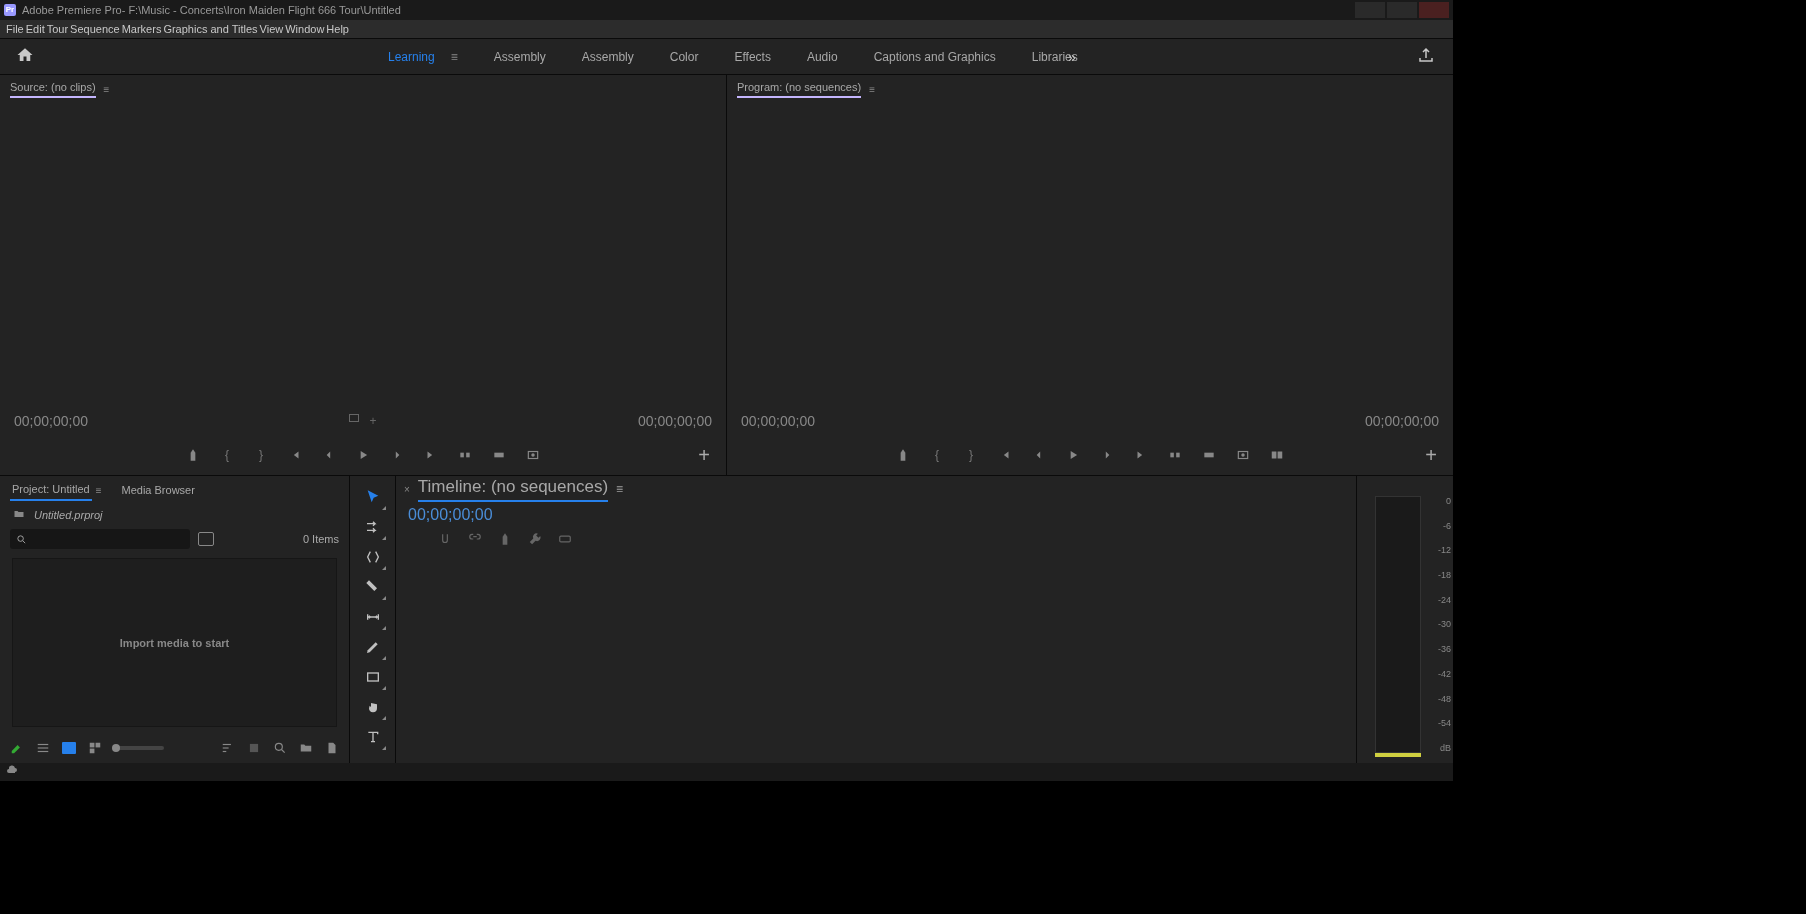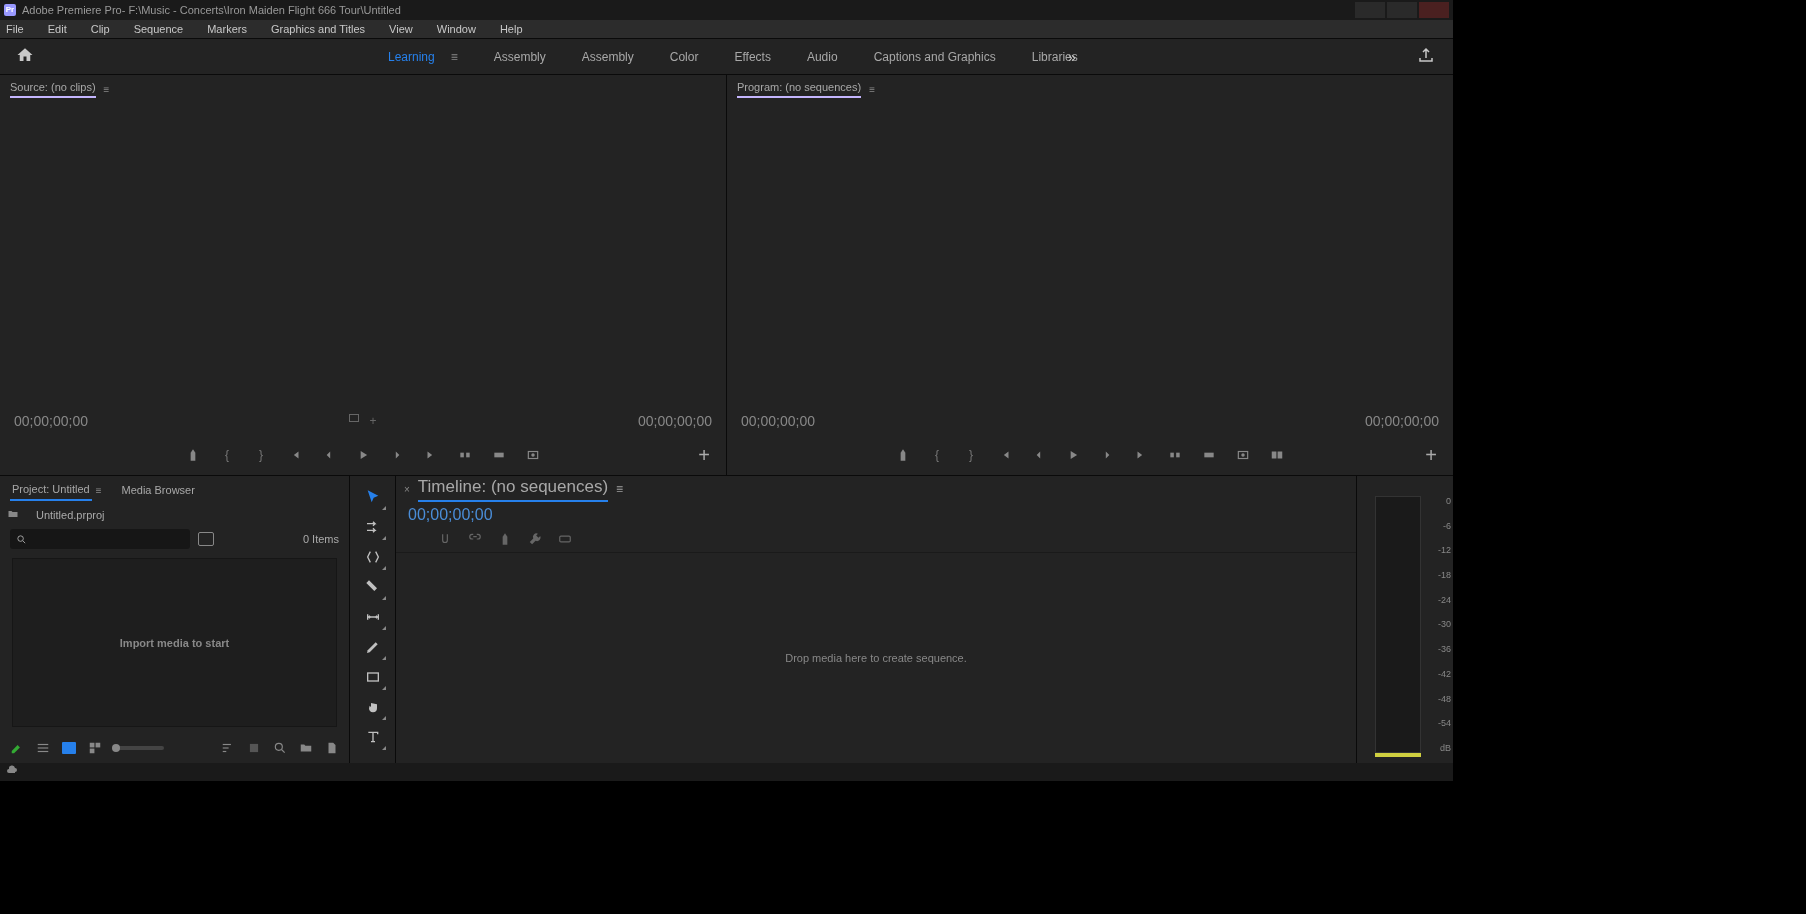--- a/index.html
+++ b/index.html
@@ -8,21 +8,21 @@
 
 .titlebar { height: 20px; background: #1a1a1a; display: flex; align-items: center; padding: 0 4px; }
 .titlebar .app-icon { width: 12px; height: 12px; background: #9999ff; display: inline-block; margin-right: 6px; border-radius: 2px; font-size: 8px; color: #fff; text-align: center; line-height: 12px; font-weight: bold; }
 .titlebar .title-text { color: #999; font-size: 11px; }
 .titlebar .spacer { flex: 1; }
 .titlebar .win-controls { display: flex; gap: 2px; }
 .titlebar .win-btn { width: 30px; height: 16px; background: #2a2a2a; }
 .titlebar .win-btn.close { background: #4a2020; }
 
 
-.menubar { height: 19px; background: #2c2c2c; display: flex; align-items: center; padding: 0 6px; gap: 24px; border-bottom: 1px solid #0a0a0a; width: 1453px; }
+.menubar { height: 19px; background: #2c2c2c; display: flex; align-items: center; padding: 0 6px; gap: 2px; border-bottom: 1px solid #0a0a0a; width: 1453px; }
 .menubar .menu-item { color: #c8c8c8; font-size: 11px; cursor: pointer; }
 
 
 .workspace-bar { height: 36px; background: #232323; display: flex; align-items: center; border-bottom: 1px solid #0a0a0a; position: relative; text-align: right; }
 .workspace-bar .home-btn { padding: 0 16px; }
 .workspace-bar .home-icon svg { width: 18px; height: 18px; fill: #c8c8c8; }
 .workspace-bar .ws-tabs { position: absolute; left: 388px; display: flex; align-items: center; gap: 36px; }
 .workspace-bar .ws-tab { color: #a8a8a8; font-size: 12px; cursor: pointer; }
 .workspace-bar .ws-tab.active { color: #2680eb; }
 .workspace-bar .ws-handle { color: #888; font-size: 12px; margin-left: -20px; }
@@ -50,21 +50,21 @@
 
 
 .lower { display: flex; height: 288px; border-top: 1px solid #0a0a0a; background: #232323; }
 
 
 .project-panel { width: 350px; display: flex; flex-direction: column; border-right: 1px solid #0a0a0a; }
 .project-tabs { height: 28px; display: flex; align-items: center; padding: 0 10px; gap: 4px; }
 .project-tabs .ptab { color: #a8a8a8; font-size: 11px; padding: 4px 2px; }
 .project-tabs .ptab.active { border-bottom: 2px solid #2680eb; }
 .project-tabs .ptab-menu { color: #888; font-size: 10px; margin-right: 14px; }
-.project-file { height: 22px; display: flex; align-items: center; padding: 0 6px; gap: 16px; }
+.project-file { height: 22px; display: flex; align-items: center; padding: 0 12px; gap: 8px; font-style: italic; }
 .project-file .folder-icon svg { width: 14px; height: 12px; fill: #888; }
 .project-file .fname { color: #aaa; font-size: 11px; }
 .project-search { height: 26px; display: flex; align-items: center; padding: 0 10px; gap: 8px; }
 .project-search .search-box { flex: 0 0 180px; height: 20px; background: #161616; border-radius: 3px; display: flex; align-items: center; padding: 0 6px; }
 .project-search .search-box svg { width: 11px; height: 11px; fill: none; stroke: #aaa; stroke-width: 2; }
 .project-search .cam-icon { width: 16px; height: 14px; border: 1px solid #888; border-radius: 2px; position: relative; }
 .project-search .spacer { flex: 1; }
 .project-search .item-count { color: #aaa; font-size: 11px; }
 .project-body { flex: 1; margin: 6px 12px; border: 1px solid #161616; display: flex; align-items: center; justify-content: center; background: #1e1e1e; }
 .project-body .import-text { color: #888; font-size: 11px; font-weight: bold; }
@@ -123,21 +123,21 @@
   <div class="win-controls">
     <div class="win-btn"></div>
     <div class="win-btn"></div>
     <div class="win-btn close"></div>
   </div>
 </div>
 
 <div class="menubar">
   <span class="menu-item">File</span>
   <span class="menu-item">Edit</span>
-  <span class="menu-item">Clip</span>
+  <span class="menu-item">Tour</span>
   <span class="menu-item">Sequence</span>
   <span class="menu-item">Markers</span>
   <span class="menu-item">Graphics and Titles</span>
   <span class="menu-item">View</span>
   <span class="menu-item">Window</span>
   <span class="menu-item">Help</span>
 </div>
 
 <div class="workspace-bar">
   <div class="home-btn">
@@ -466,23 +466,20 @@
             </svg></span>
       <span class="tltb"><svg viewBox="0 0 24 24">
               <path d="M12 2l4 6v14H8V8z"></path>
             </svg></span>
       <span class="tltb"><svg viewBox="0 0 24 24" fill="#aaa">
               <path d="M21 7l-3 3-4-4 3-3a6 6 0 00-8 8L3 17l4 4 6-6a6 6 0 008-8z"></path>
             </svg></span>
       <span class="tltb"><svg viewBox="0 0 24 24">
               <rect x="3" y="7" width="18" height="10" rx="2" fill="none" stroke="#666" stroke-width="2"></rect>
             </svg></span>
-    </div>
-    <div class="timeline-body">
-      <span class="drop-text">Drop media here to create sequence.</span>
     </div>
   </div>
 
   <div class="audio-meter" style="position:relative;">
     <div class="meter-track"></div>
     <div class="meter-bottom"></div>
     <div class="ticks">
       <span class="tick">0</span>
       <span class="tick">-6</span>
       <span class="tick">-12</span>

